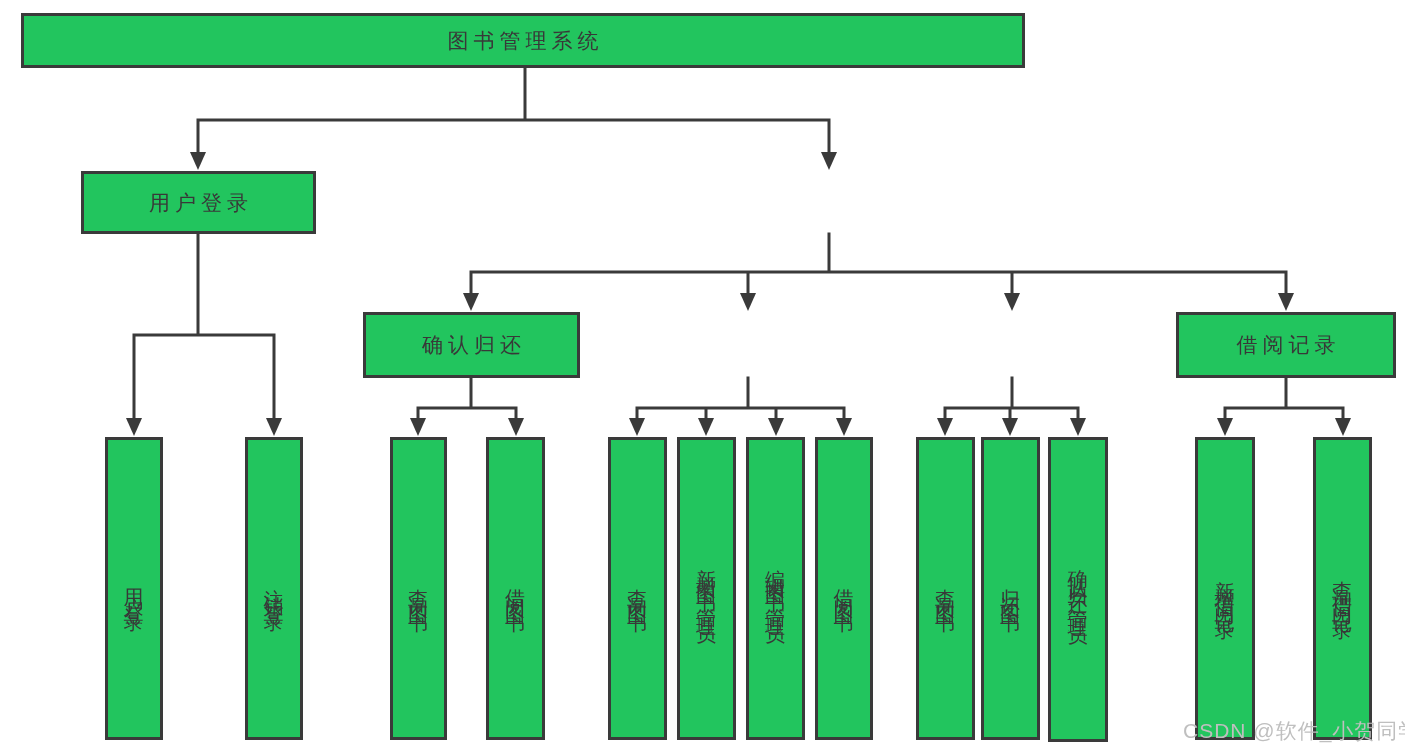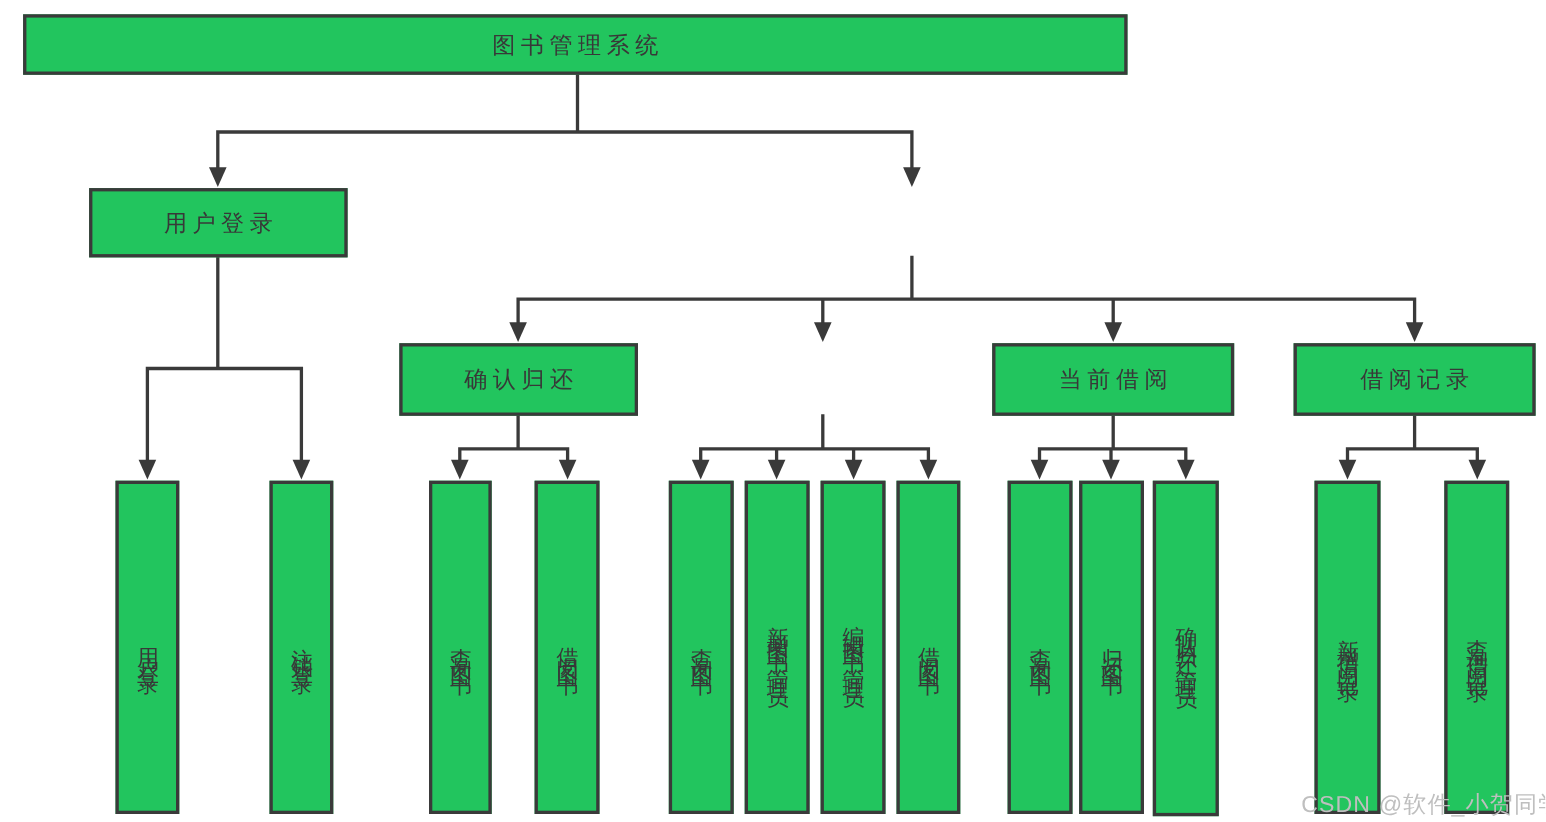--- a/index.html
+++ b/index.html
@@ -92,21 +92,20 @@
     <path d="M1286,378 L1286,408 M1225,408 L1343,408 M1225,408 L1225,420 M1343,408 L1343,420"></path>
     <polygon points="1217,418 1233,418 1225,436"></polygon>
     <polygon points="1335,418 1351,418 1343,436"></polygon>
   </svg>
 
   <div class="node h-node" style="left:21px;top:13px;width:1004px;height:55px;">图书管理系统</div>
 
   <div class="node h-node" style="left:81px;top:171px;width:235px;height:63px;">用户登录</div>
 
   <div class="node h-node" style="left:363px;top:312px;width:217px;height:66px;">确认归还</div>
-  <div class="node h-node" style="left:902px;top:312px;width:220px;height:66px;">当前借阅</div>
   <div class="node h-node" style="left:1176px;top:312px;width:220px;height:66px;">借阅记录</div>
 
   <div class="node v-node" style="left:105px;top:437px;width:58px;height:303px;">
     <span>用户登录</span>
   </div>
   <div class="node v-node" style="left:245px;top:437px;width:58px;height:303px;">
     <span>注销登录</span>
   </div>
 
   <div class="node v-node" style="left:390px;top:437px;width:57px;height:303px;">

